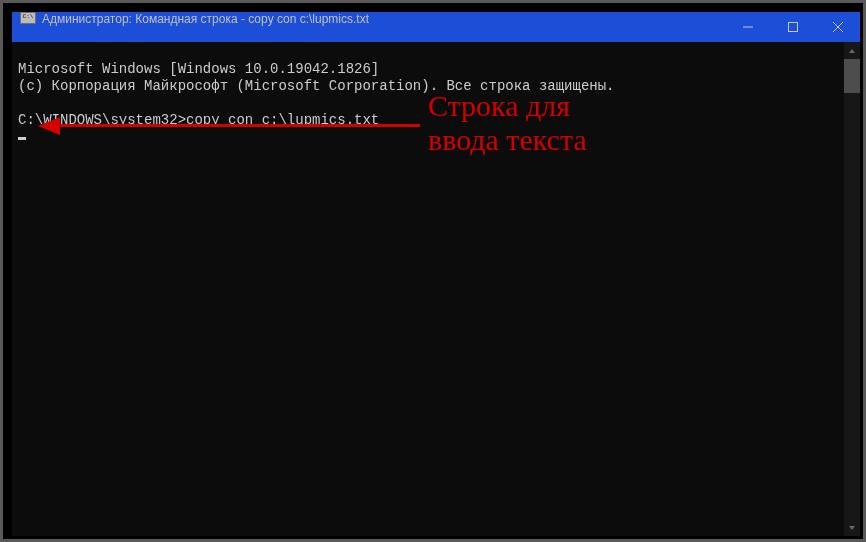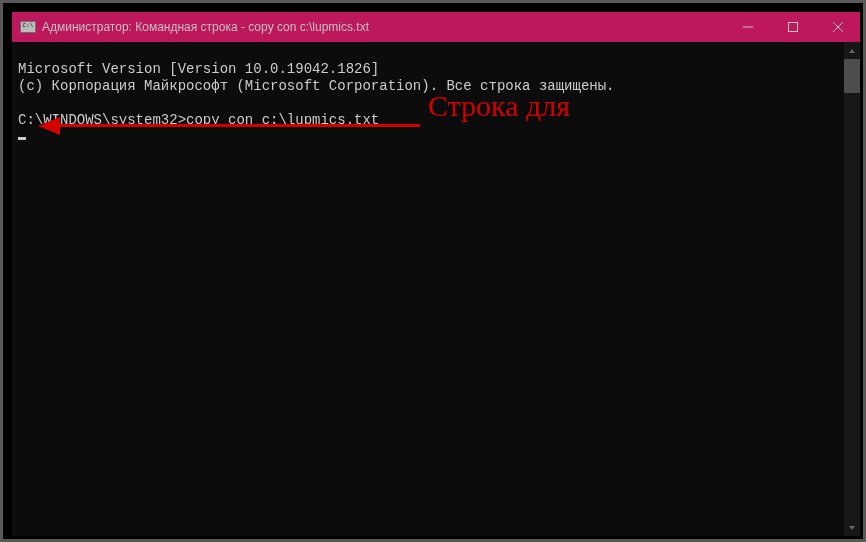--- a/index.html
+++ b/index.html
@@ -1,19 +1,19 @@
 <!DOCTYPE html>
 <html><head>
 <meta charset="utf-8">
 <style>
   * { margin: 0; padding: 0; box-sizing: border-box; }
   html, body { width: 866px; height: 542px; background: #000; font-family: Consolas, 'Courier New', monospace; overflow: hidden; }
   .outer-border { width: 866px; height: 542px; border: 3px solid #595959; background: #000; position: relative; }
   .window { position: absolute; left: 9px; top: 9px; width: 848px; height: 524px; background: #0c0c0c; display: flex; flex-direction: column; }
-  .titlebar { height: 30px; background: #be185d; display: flex; align-items: center; }
+  .titlebar { height: 30px; background: #1d4ed8; display: flex; }
   .titlebar-icon { width: 16px; height: 12px; margin-left: 8px; background: #bcbcbc; border: 1px solid #6f6f6f; position: relative; display: flex; align-items: center; justify-content: center; }
   .titlebar-icon::after { content: "C:\\"; font-size: 6px; color: #000; line-height: 1; transform: translateY(-1px); }
   .title-text { color: #c0c0c0; font-size: 12px; margin-left: 6px; font-family: 'Segoe UI', Tahoma, sans-serif; white-space: nowrap; }
   .window-controls { margin-left: auto; display: flex; height: 100%; }
   .ctrl-btn { width: 45px; height: 100%; display: flex; align-items: center; justify-content: center; color: #c7c7c7; }
   .ctrl-btn svg { width: 10px; height: 10px; stroke: #c7c7c7; stroke-width: 1; fill: none; }
   .client { flex: 1; position: relative; background: #0c0c0c; color: #cccccc; font-size: 14px; line-height: 17px; padding: 2px 6px; white-space: pre; overflow: hidden; }
   .scrollbar { position: absolute; right: 0; top: 0; width: 16px; height: 100%; background: #171717; }
   .scroll-thumb { position: absolute; right: 0; top: 17px; width: 16px; height: 34px; background: #4d4d4d; }
   .scroll-btn { position: absolute; width: 16px; height: 17px; background: #171717; display:flex; align-items:center; justify-content:center;}
@@ -49,21 +49,21 @@
         <div class="ctrl-btn">
           <svg viewBox="0 0 10 10">
               <line x1="0" y1="0" x2="10" y2="10"></line>
               <line x1="10" y1="0" x2="0" y2="10"></line>
             </svg>
         </div>
       </div>
     </div>
 
     <div class="client">
-<span>Microsoft Version [Version 10.0.19042.1826]</span>
+<span>Microsoft Windows [Windows 10.0.19042.1826]</span>
 <span>(c) Корпорация Майкрософт (Microsoft Corporation). Все строка защищены.</span>
 <span></span>
 <span class="prompt"><span>C:\WINDOWS\system32&gt;</span><span>copy con c:\lupmics.txt</span>
 <span class="cursor"></span></span>
 
       <div class="scrollbar">
         <div class="scroll-btn top">
           <svg viewBox="0 0 8 8">
               <polygon points="4,2 7,6 1,6"></polygon>
             </svg>
@@ -74,17 +74,18 @@
               <polygon points="1,2 7,2 4,6"></polygon>
             </svg>
         </div>
       </div>
 
       
       <div class="annotation" style="left:0; top:0; width:100%; height:100%;">
         <div class="arrow-head" style="left:26px; top:75px;"></div>
         <div class="arrow-line" style="left:46px; top:82px; width:362px;"></div>
         <div class="anno-text" style="left:416px; top:48px;">Строка для</div>
+        <div class="anno-text" style="left:416px; top:82px;">ввода текста</div>
       </div>
     </div>
 
   </div>
 </div>
 
 </body></html>

